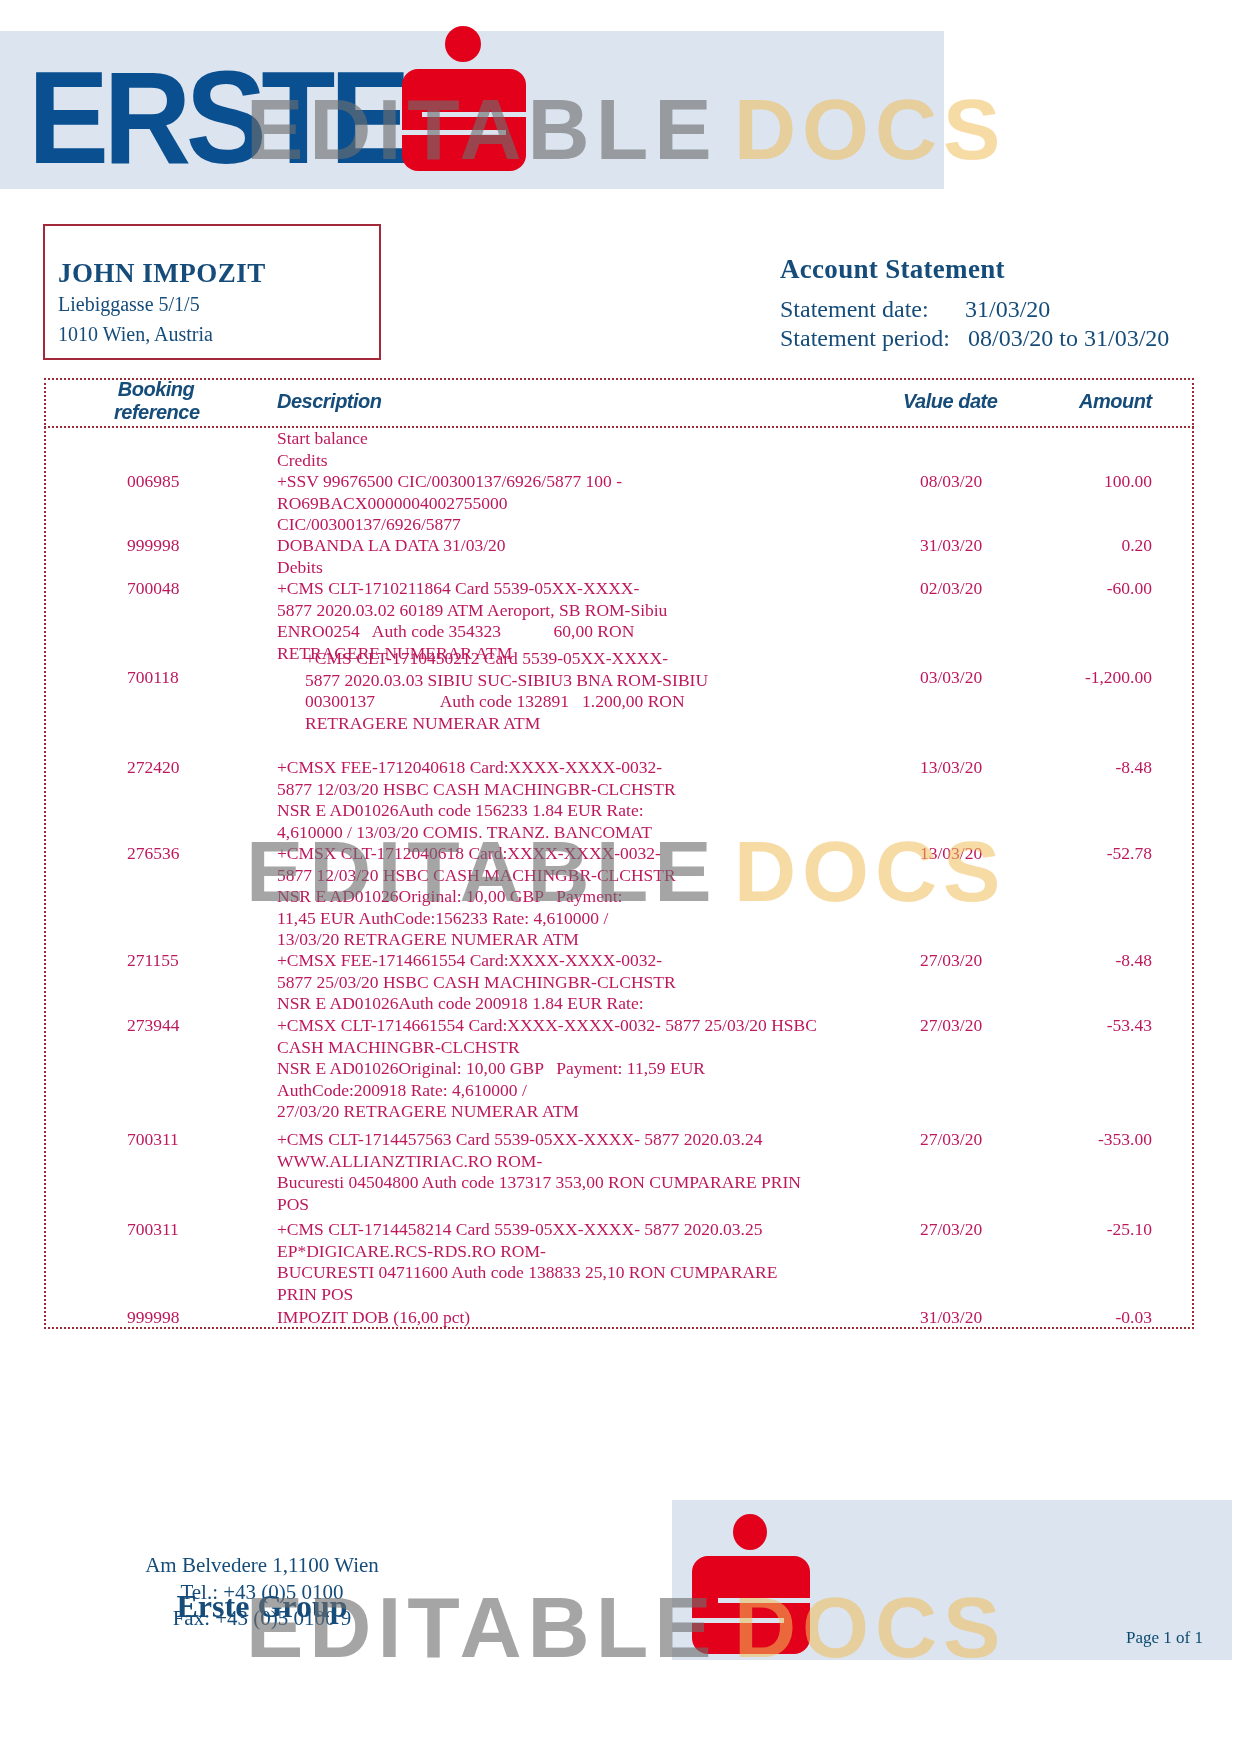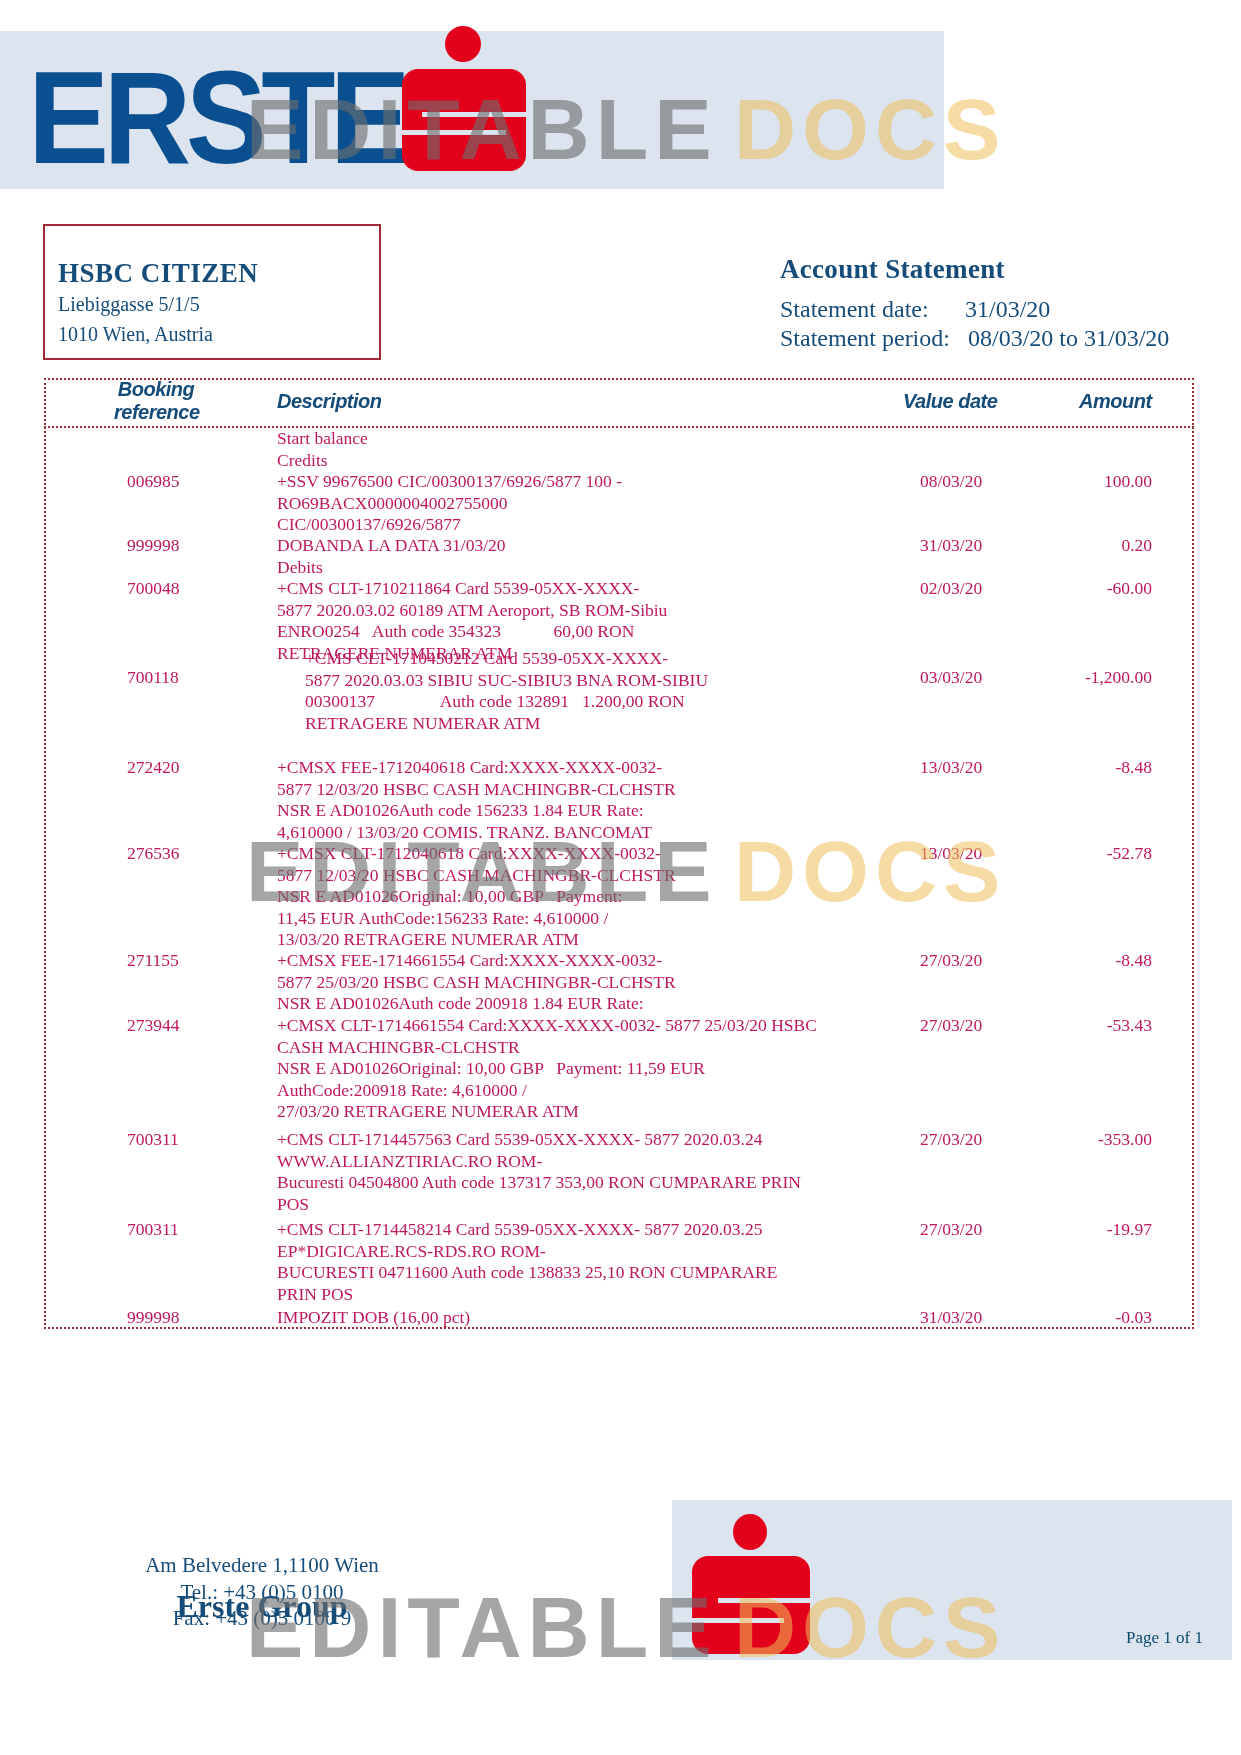--- a/index.html
+++ b/index.html
@@ -81,21 +81,21 @@
 <div class="header-band"></div>
 <div class="erste-word">ERSTE</div>
 <div class="s-logo" style="left:402px;top:26px;width:124px;height:145px;">
   <div class="head" style="left:43px;top:0;width:36px;height:36px;"></div>
   <div class="body" style="left:0;top:43px;width:124px;height:102px;"></div>
   <div class="bar" style="left:20px;top:86px;width:104px;"></div>
   <div class="bar" style="left:0;top:104px;width:104px;"></div>
 </div>
 
 <div class="addr-box"></div>
-<div class="cust-name">HSBC CITIZEN</div>
+<div class="cust-name">JOHN IMPOZIT</div>
 <div class="cust-line" style="top:293px;">Liebiggasse 5/1/5</div>
 <div class="cust-line" style="top:323px;">1010 Wien, Austria</div>
 
 <div class="stmt-title">Account Statement</div>
 <div class="stmt-line" style="top:296px;">Statement date:</div>
 <div class="stmt-line" style="top:296px;left:965px;">31/03/20</div>
 <div class="stmt-line" style="top:325px;">Statement period:</div>
 <div class="stmt-line" style="top:325px;left:968px;">08/03/20 to 31/03/20</div>
 
 <div class="table-frame"></div>
@@ -200,21 +200,21 @@
   <div class="cell amt" style="top:1129px;">-353.00</div>
 </div>
 
 <div>
   <div class="cell ref" style="top:1219px;">700311</div>
   <div class="cell desc" style="top:1219px;">+CMS CLT-1714458214 Card 5539-05XX-XXXX- 5877 2020.03.25
 EP*DIGICARE.RCS-RDS.RO ROM-
 BUCURESTI 04711600 Auth code 138833 25,10 RON CUMPARARE
 PRIN POS</div>
   <div class="cell vdate" style="top:1219px;">27/03/20</div>
-  <div class="cell amt" style="top:1219px;">-19.97</div>
+  <div class="cell amt" style="top:1219px;">-25.10</div>
 </div>
 
 <div>
   <div class="cell ref" style="top:1307px;">999998</div>
   <div class="cell desc" style="top:1307px;">IMPOZIT DOB (16,00 pct)</div>
   <div class="cell vdate" style="top:1307px;">31/03/20</div>
   <div class="cell amt" style="top:1307px;">-0.03</div>
 </div>
 
 <div class="footer-band"></div>

